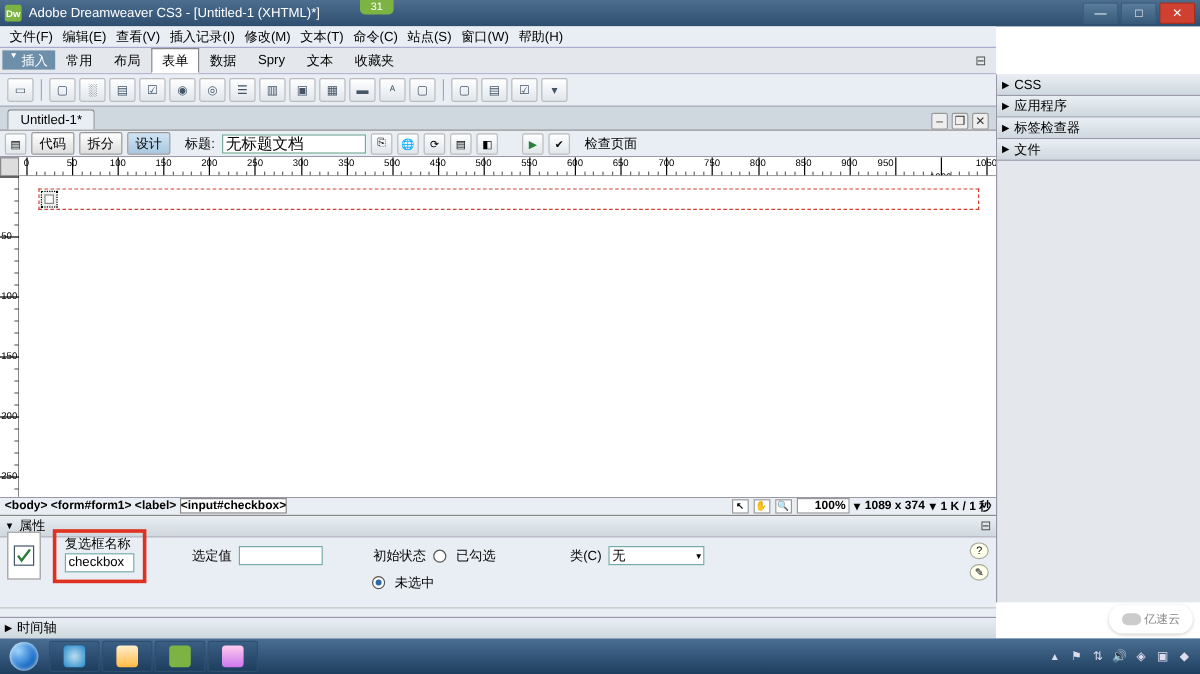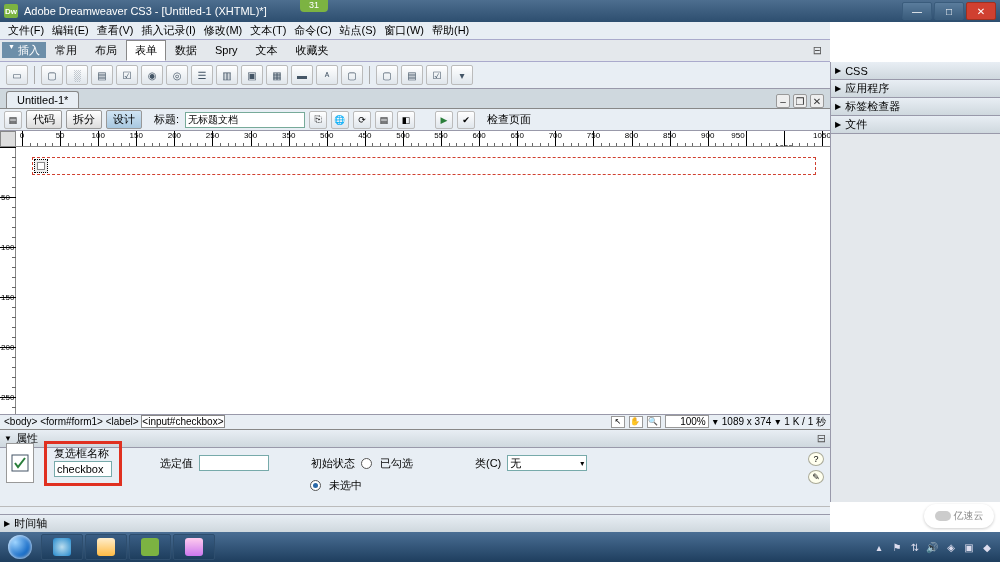--- a/index.html
+++ b/index.html
@@ -36,21 +36,21 @@
 .doctabs { height: 20px; background: #cfd8de; border-bottom: 1px solid #888; display: flex; align-items: flex-end; padding: 0 6px; }
 .doctab { background: #e8eef4; border: 1px solid #888; border-bottom: none; padding: 2px 10px; font-size: 11px; border-radius: 3px 3px 0 0; margin-right: 2px; }
 .doctabs .docctrls { margin-left: auto; display:flex; gap:3px; font-size:10px; color:#333;}
 .docctrl { width:14px; height:14px; display:flex; align-items:center; justify-content:center; border:1px solid #999; background:#eee; border-radius:2px;}
 
 
 .doctoolbar { height: 22px; background: #e8eef4; border-bottom: 1px solid #99a; display: flex; align-items: center; padding: 0 4px; gap: 4px; font-size: 11px; }
 .viewbtn { border:1px solid #999; background: linear-gradient(#fff,#ddd); padding:1px 6px; font-size:11px; border-radius:2px;}
 .viewbtn.active { background: linear-gradient(#d0e4f4,#a8c8e0);}
 .doctoolbar .label { padding: 0 2px 0 8px;}
-.doctoolbar input.titleinput { height:16px; width:120px; border:1px solid #7a9; padding:0 2px; font-size:10px;}
+.doctoolbar input.titleinput { height:16px; width:120px; border:1px solid #7a9; padding:0 2px; font-size:13px;}
 .dticon { width:18px; height:18px; border:1px solid #bbb; background:linear-gradient(#fff,#e0e6ec); border-radius:2px; display:flex; align-items:center; justify-content:center; font-size:9px;}
 
 
 .ruler-h { height: 16px; background: #fff; border-bottom: 1px solid #888; position: relative; font-size: 8px; overflow:hidden; margin-left:16px;}
 .ruler-h .tick { position:absolute; top:0; height:16px; width:1px; background:#000; }
 .ruler-h .tick.minor { height:4px; top:12px; background:#666;}
 .ruler-h .num { position:absolute; top:0; font-size:8px; transform:translateX(-50%);}
 .ruler-corner { width:16px; height:16px; background:#ddd; border:1px solid #888; position:absolute; left:0;}
 .ruler-v { width:16px; background:#fff; border-right:1px solid #888; position:absolute; left:0; top:0; bottom:0;}
 .ruler-v .tick { position:absolute; left:0; width:16px; height:1px; background:#000;}
@@ -58,21 +58,21 @@
 .ruler-v .num { position:absolute; left:1px; font-size:8px; transform:translateY(-50%) rotate(0deg);}
 
 
 .design-wrap { position: relative; height: 270px; background: #fff; }
 .canvas { position:absolute; left:16px; top:0; right:0; bottom:0; background:#fff; overflow:hidden;}
 .form-outline { position:absolute; top:10px; left:16px; right:14px; height:18px; border:1px dashed #d04030; }
 .cb-sel { position:absolute; top:12px; left:18px; width:14px; height:14px; border:1px dotted #000; background:#eee;}
 .cb-sel::after{content:""; position:absolute; inset:2px; border:1px solid #888; background:#fff;}
 
 
-.statusbar { height: 16px; background: #e8eef4; border-top: 1px solid #99a; display: flex; align-items: center; font-size: 10px; font-family: monospace; padding: 0 4px; }
+.statusbar { height: 16px; background: #e8eef4; border-top: 1px solid #99a; display: flex; align-items: center; font-size: 10px; font-family: monospace; padding: 0 4px; font-weight: bold; }
 .tagsel span { padding: 0 0px; }
 .tagsel .sel { background: #fff; border:1px solid #888;}
 .statusbar .right { margin-left: auto; display:flex; align-items:center; gap:4px; font-family: "Microsoft YaHei", Tahoma;}
 .statusbar .sicon { width:14px; height:12px; border:1px solid #999; background:#fff; display:flex; align-items:center; justify-content:center; font-size:8px;}
 .statusbar .zoom { width:44px; border:1px solid #999; background:#fff; font-size:10px; text-align:right; padding-right:2px;}
 
 
 .props { border-top: 1px solid #888; }
 .props-hdr { height: 18px; background: linear-gradient(#e8eef4,#cfd8de); display: flex; align-items: center; padding: 0 4px; font-size: 11px; border-bottom:1px solid #99a;}
 .props-hdr .tri { font-size: 8px; margin-right: 4px; }

